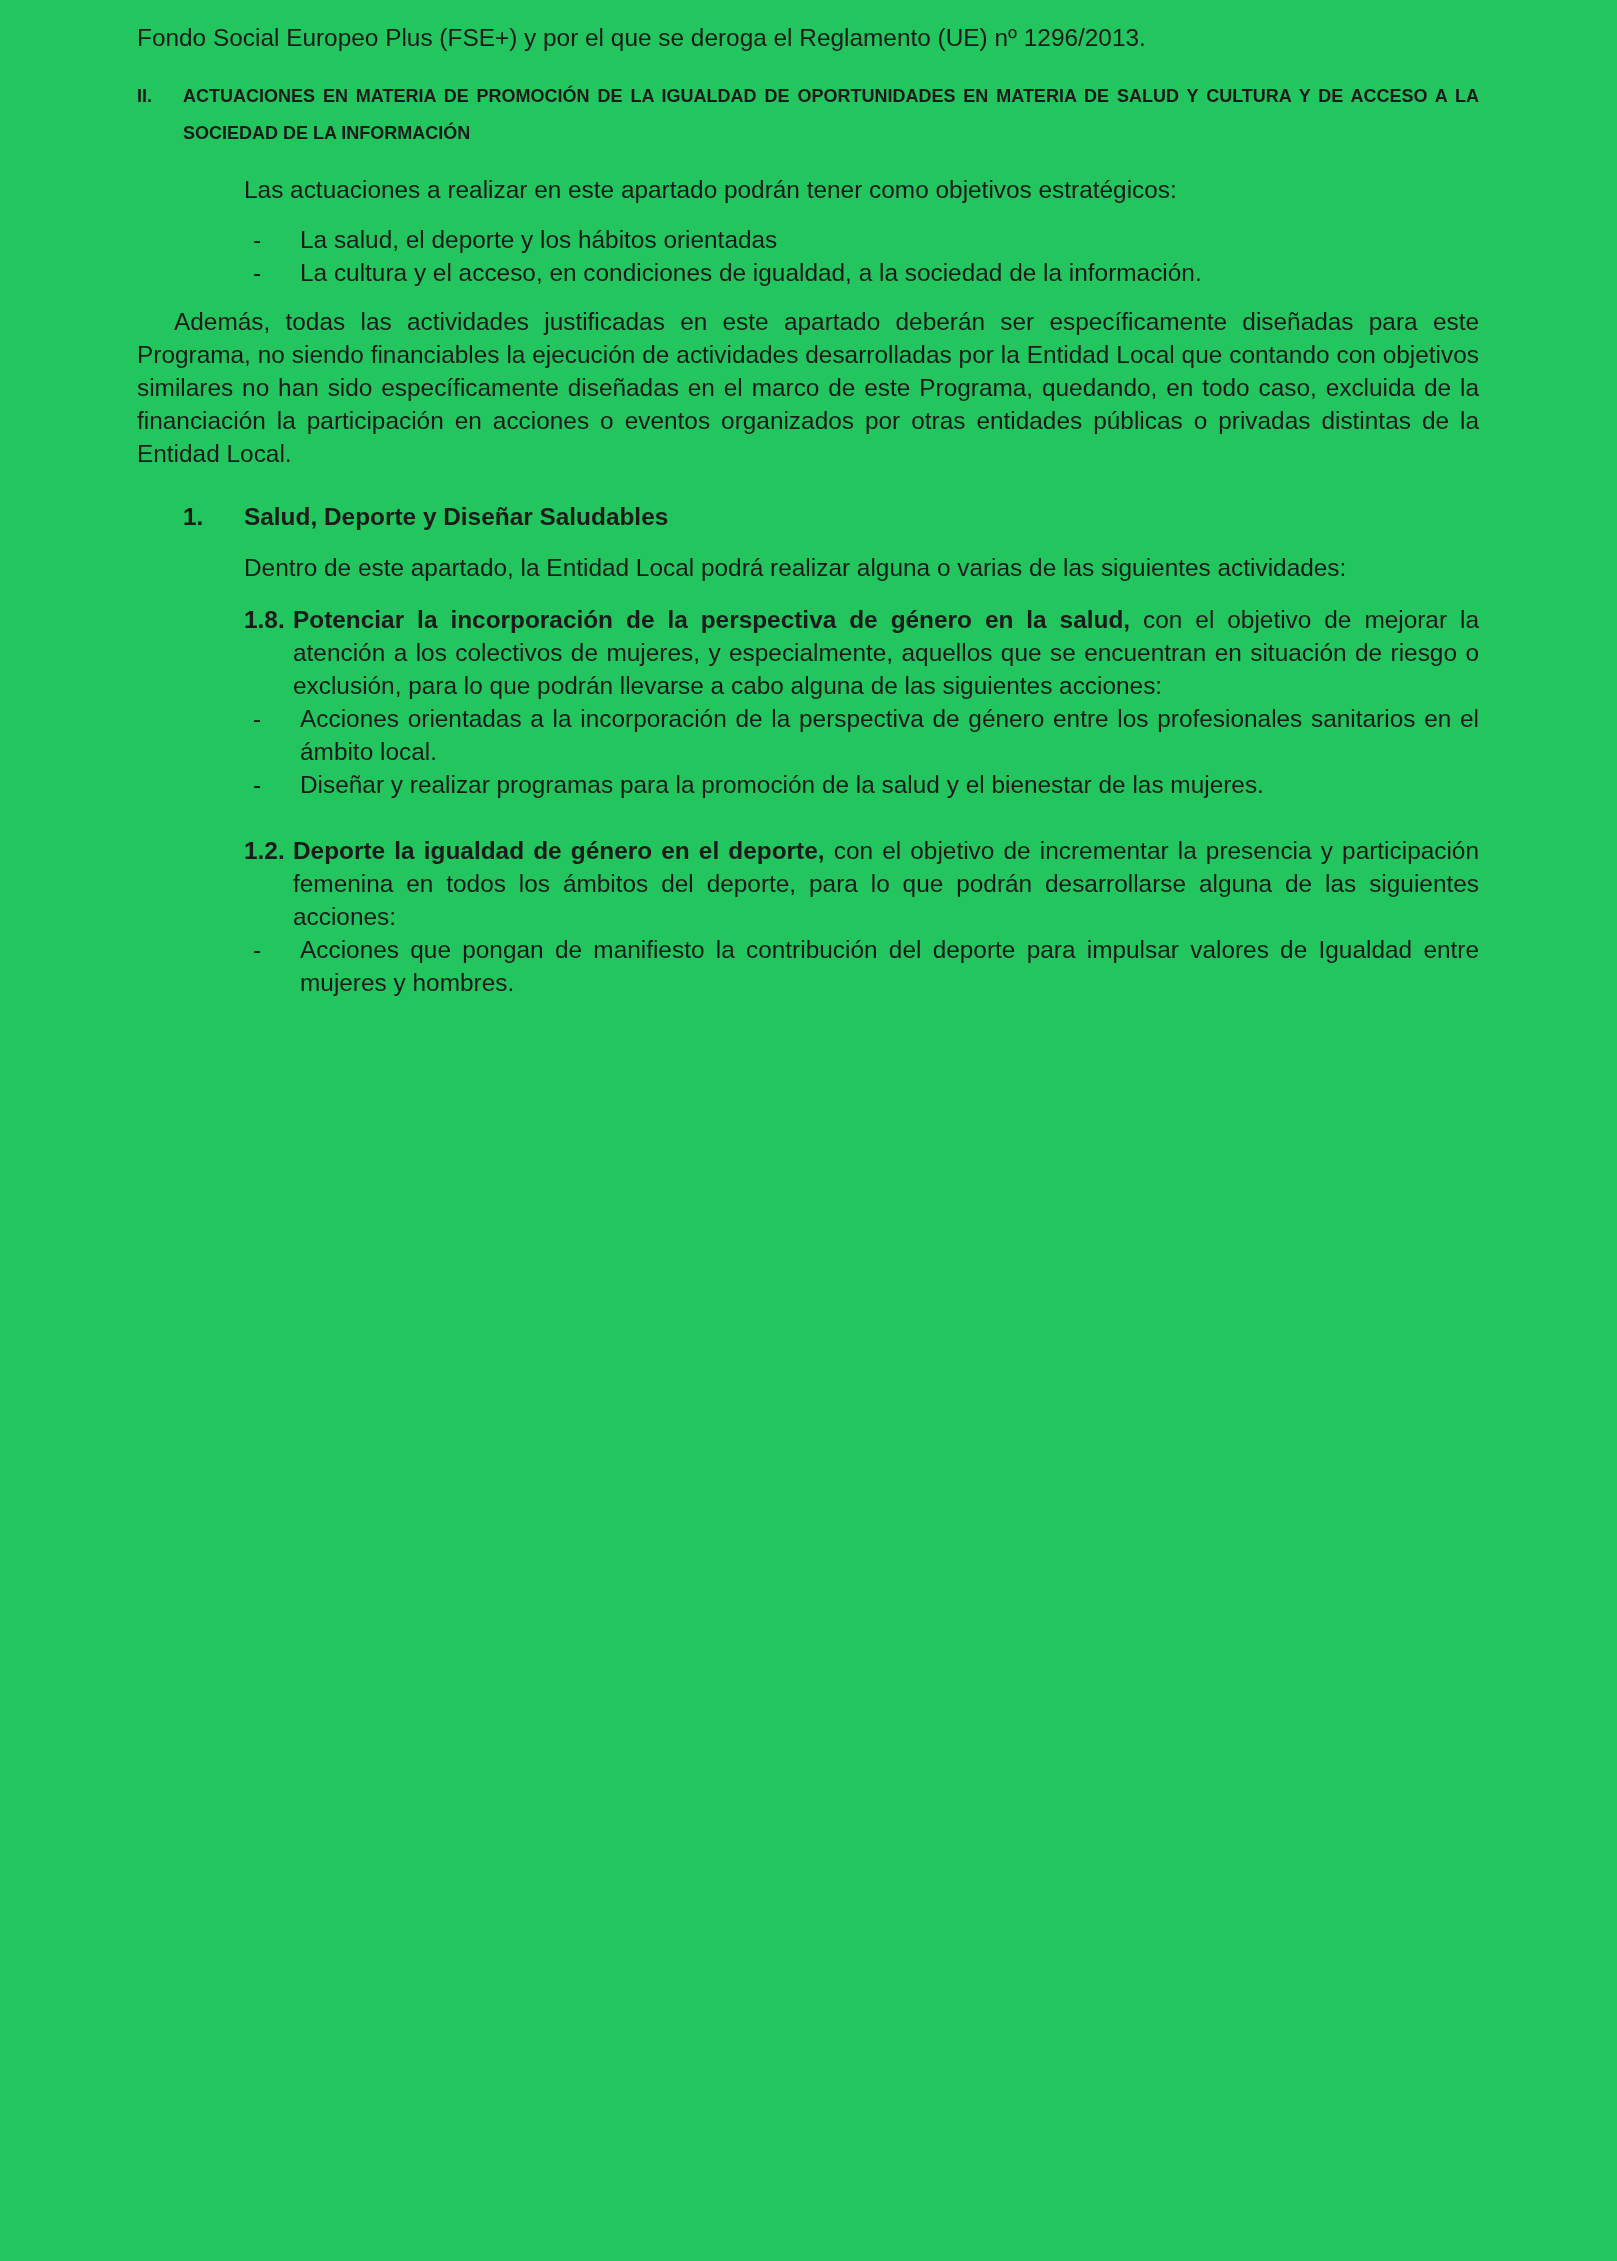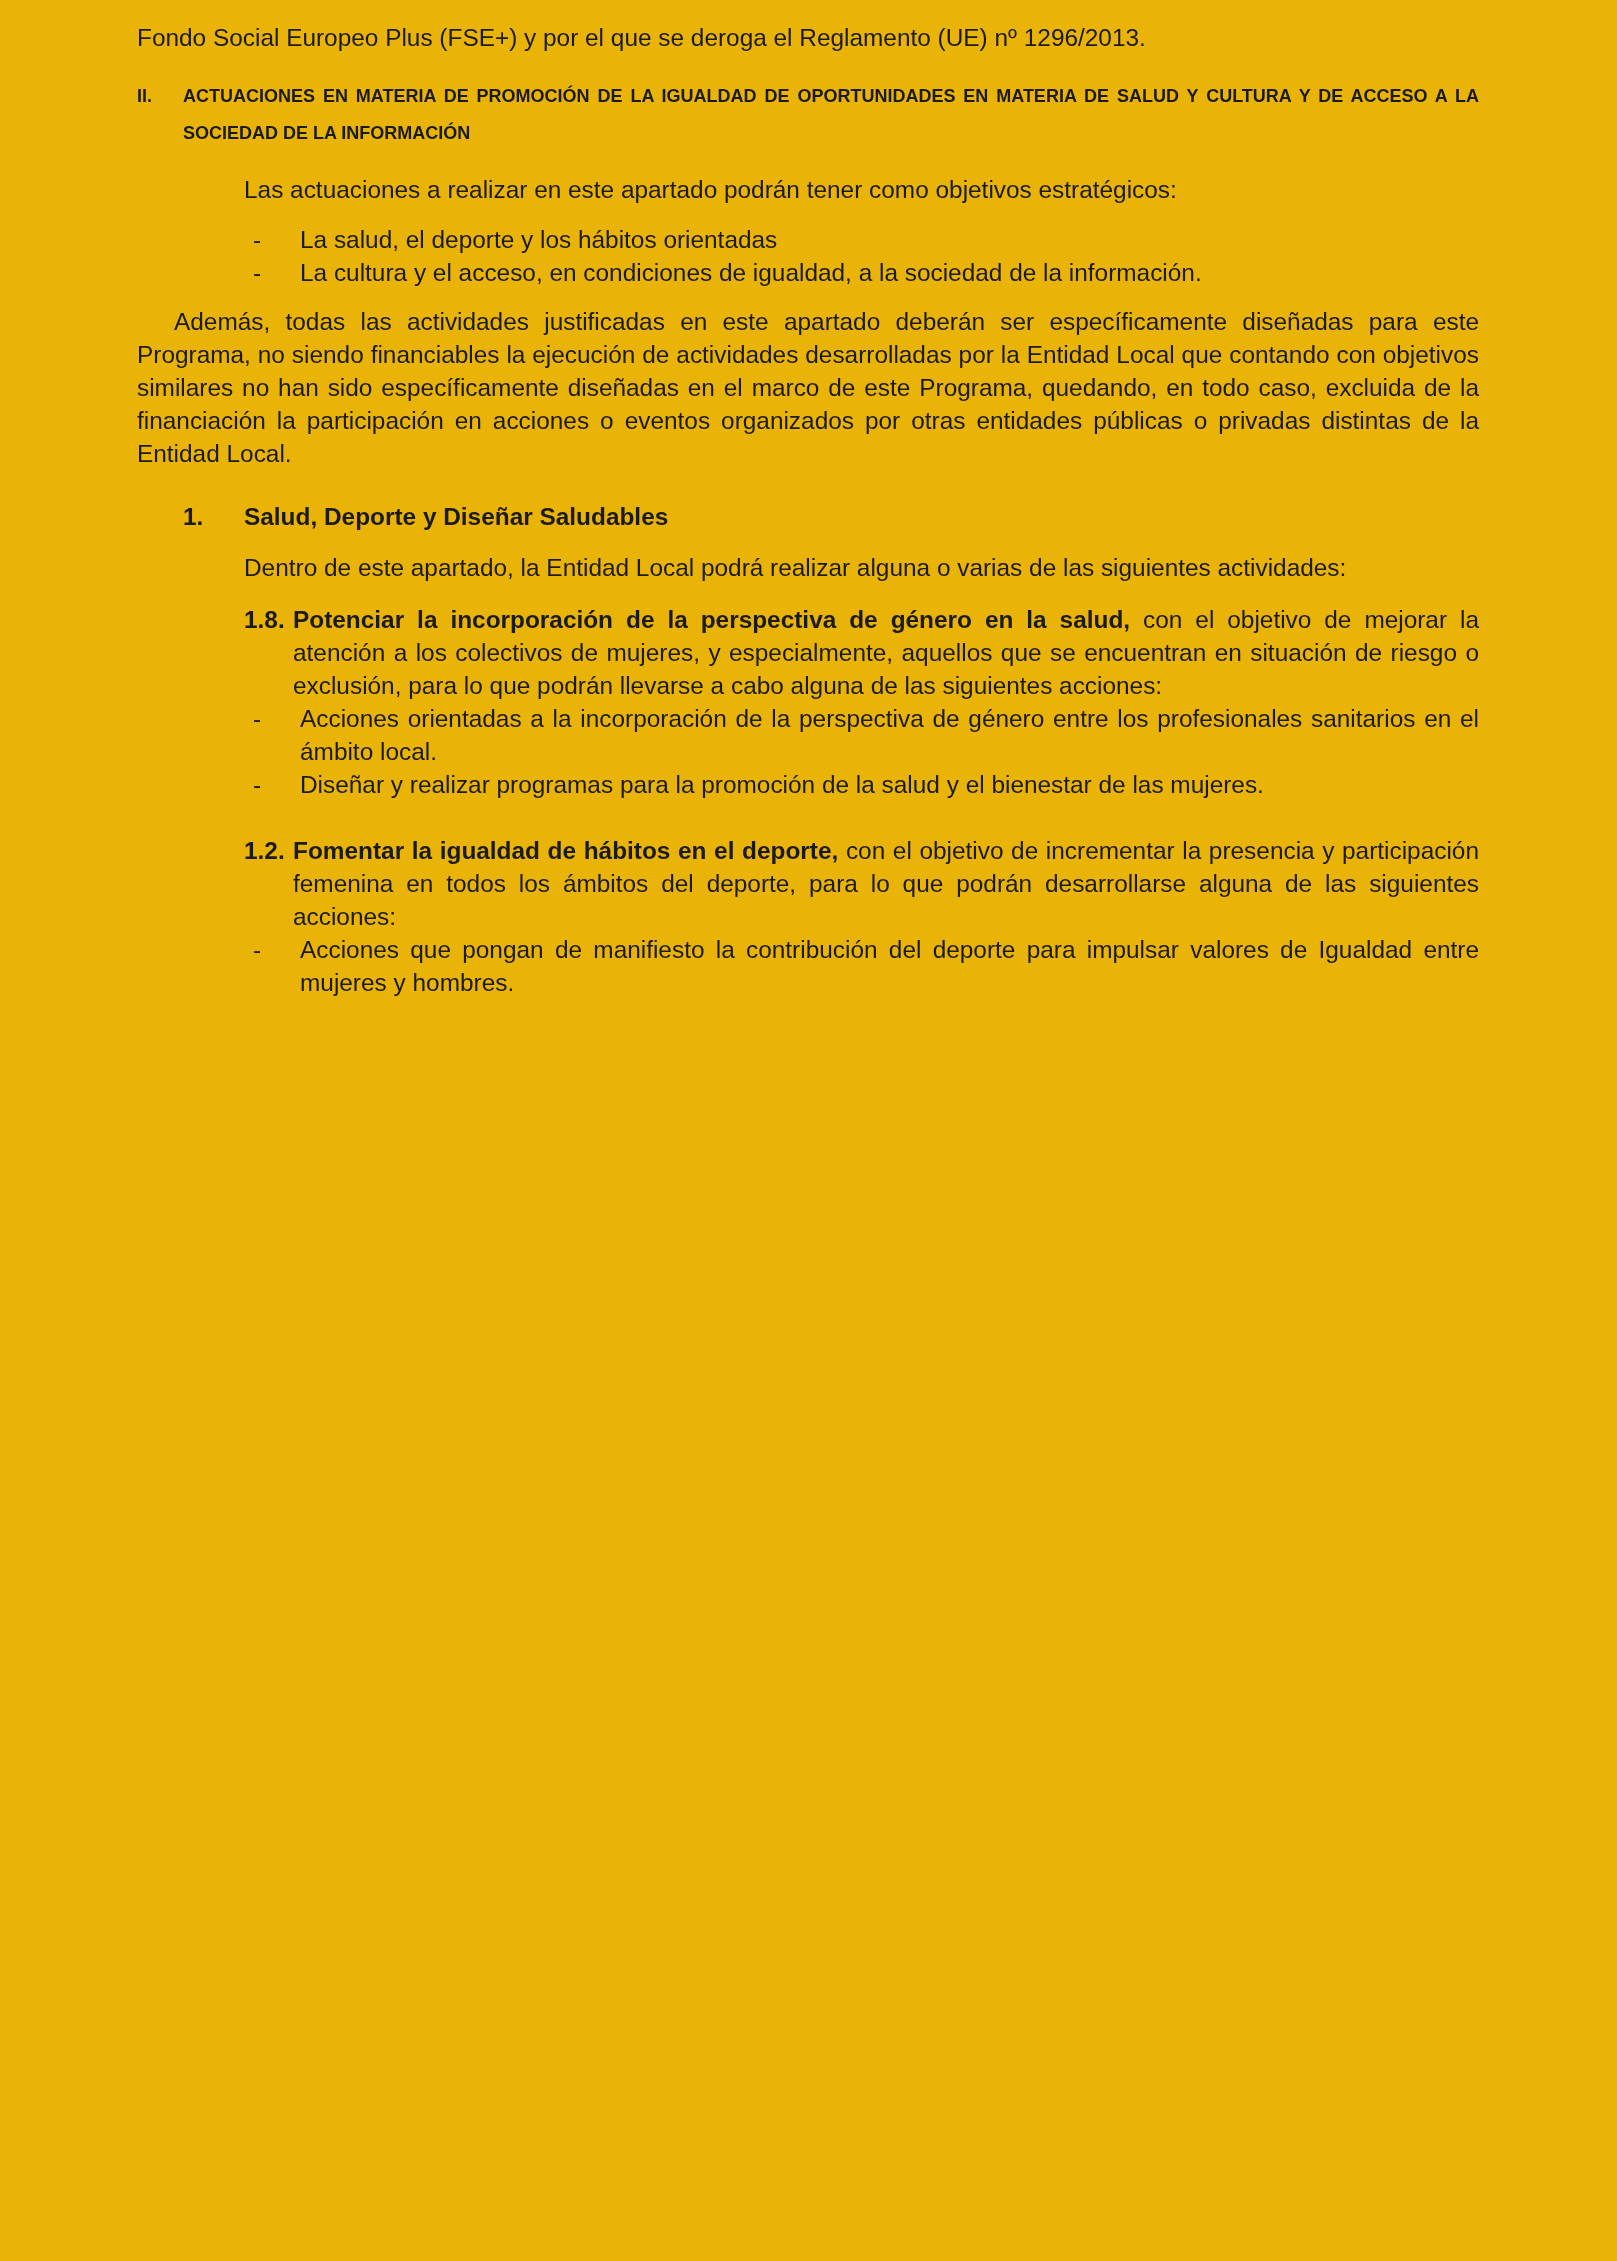--- a/index.html
+++ b/index.html
@@ -10,21 +10,21 @@
   }
   body {
     width: 1617px;
     height: 2261px;
     font-family: "Liberation Sans", sans-serif;
     color: #1b1b1b;
   }
   .page {
     width: 1617px;
     height: 2261px;
-    background: #eab308;
+    background: #22c55e;
     padding: 21px 138px 16px 137px;
     font-size: 24.4px;
     line-height: 33px;
   }
   p { margin: 0; text-align: justify; }
 
   
   .para-intro { margin-bottom: 24.4px; }
 
   
@@ -122,21 +122,21 @@
   <div class="bullet-list">
     <p class="bullet">
       <span class="marker">-</span><span>Acciones orientadas a la incorporación de la perspectiva de género entre los profesionales sanitarios en el ámbito local.</span>
     </p>
     <p class="bullet">
       <span class="marker">-</span><span>Diseñar y realizar programas para la promoción de la salud y el bienestar de las mujeres.</span>
     </p>
   </div>
 
   <p class="numbered-item gap-before">
-    <span class="num">1.2.</span><span class="lead">Fomentar la igualdad de hábitos en el deporte,</span><span> con el objetivo de incrementar la presencia y participación femenina en todos los ámbitos del deporte, para lo que podrán desarrollarse alguna de las siguientes acciones:</span>
+    <span class="num">1.2.</span><span class="lead">Deporte la igualdad de género en el deporte,</span><span> con el objetivo de incrementar la presencia y participación femenina en todos los ámbitos del deporte, para lo que podrán desarrollarse alguna de las siguientes acciones:</span>
   </p>
 
   <div class="bullet-list">
     <p class="bullet">
       <span class="marker">-</span><span>Acciones que pongan de manifiesto la contribución del deporte para impulsar valores de Igualdad entre mujeres y hombres.</span>
     </p>
   </div>
 
 </div>
 

